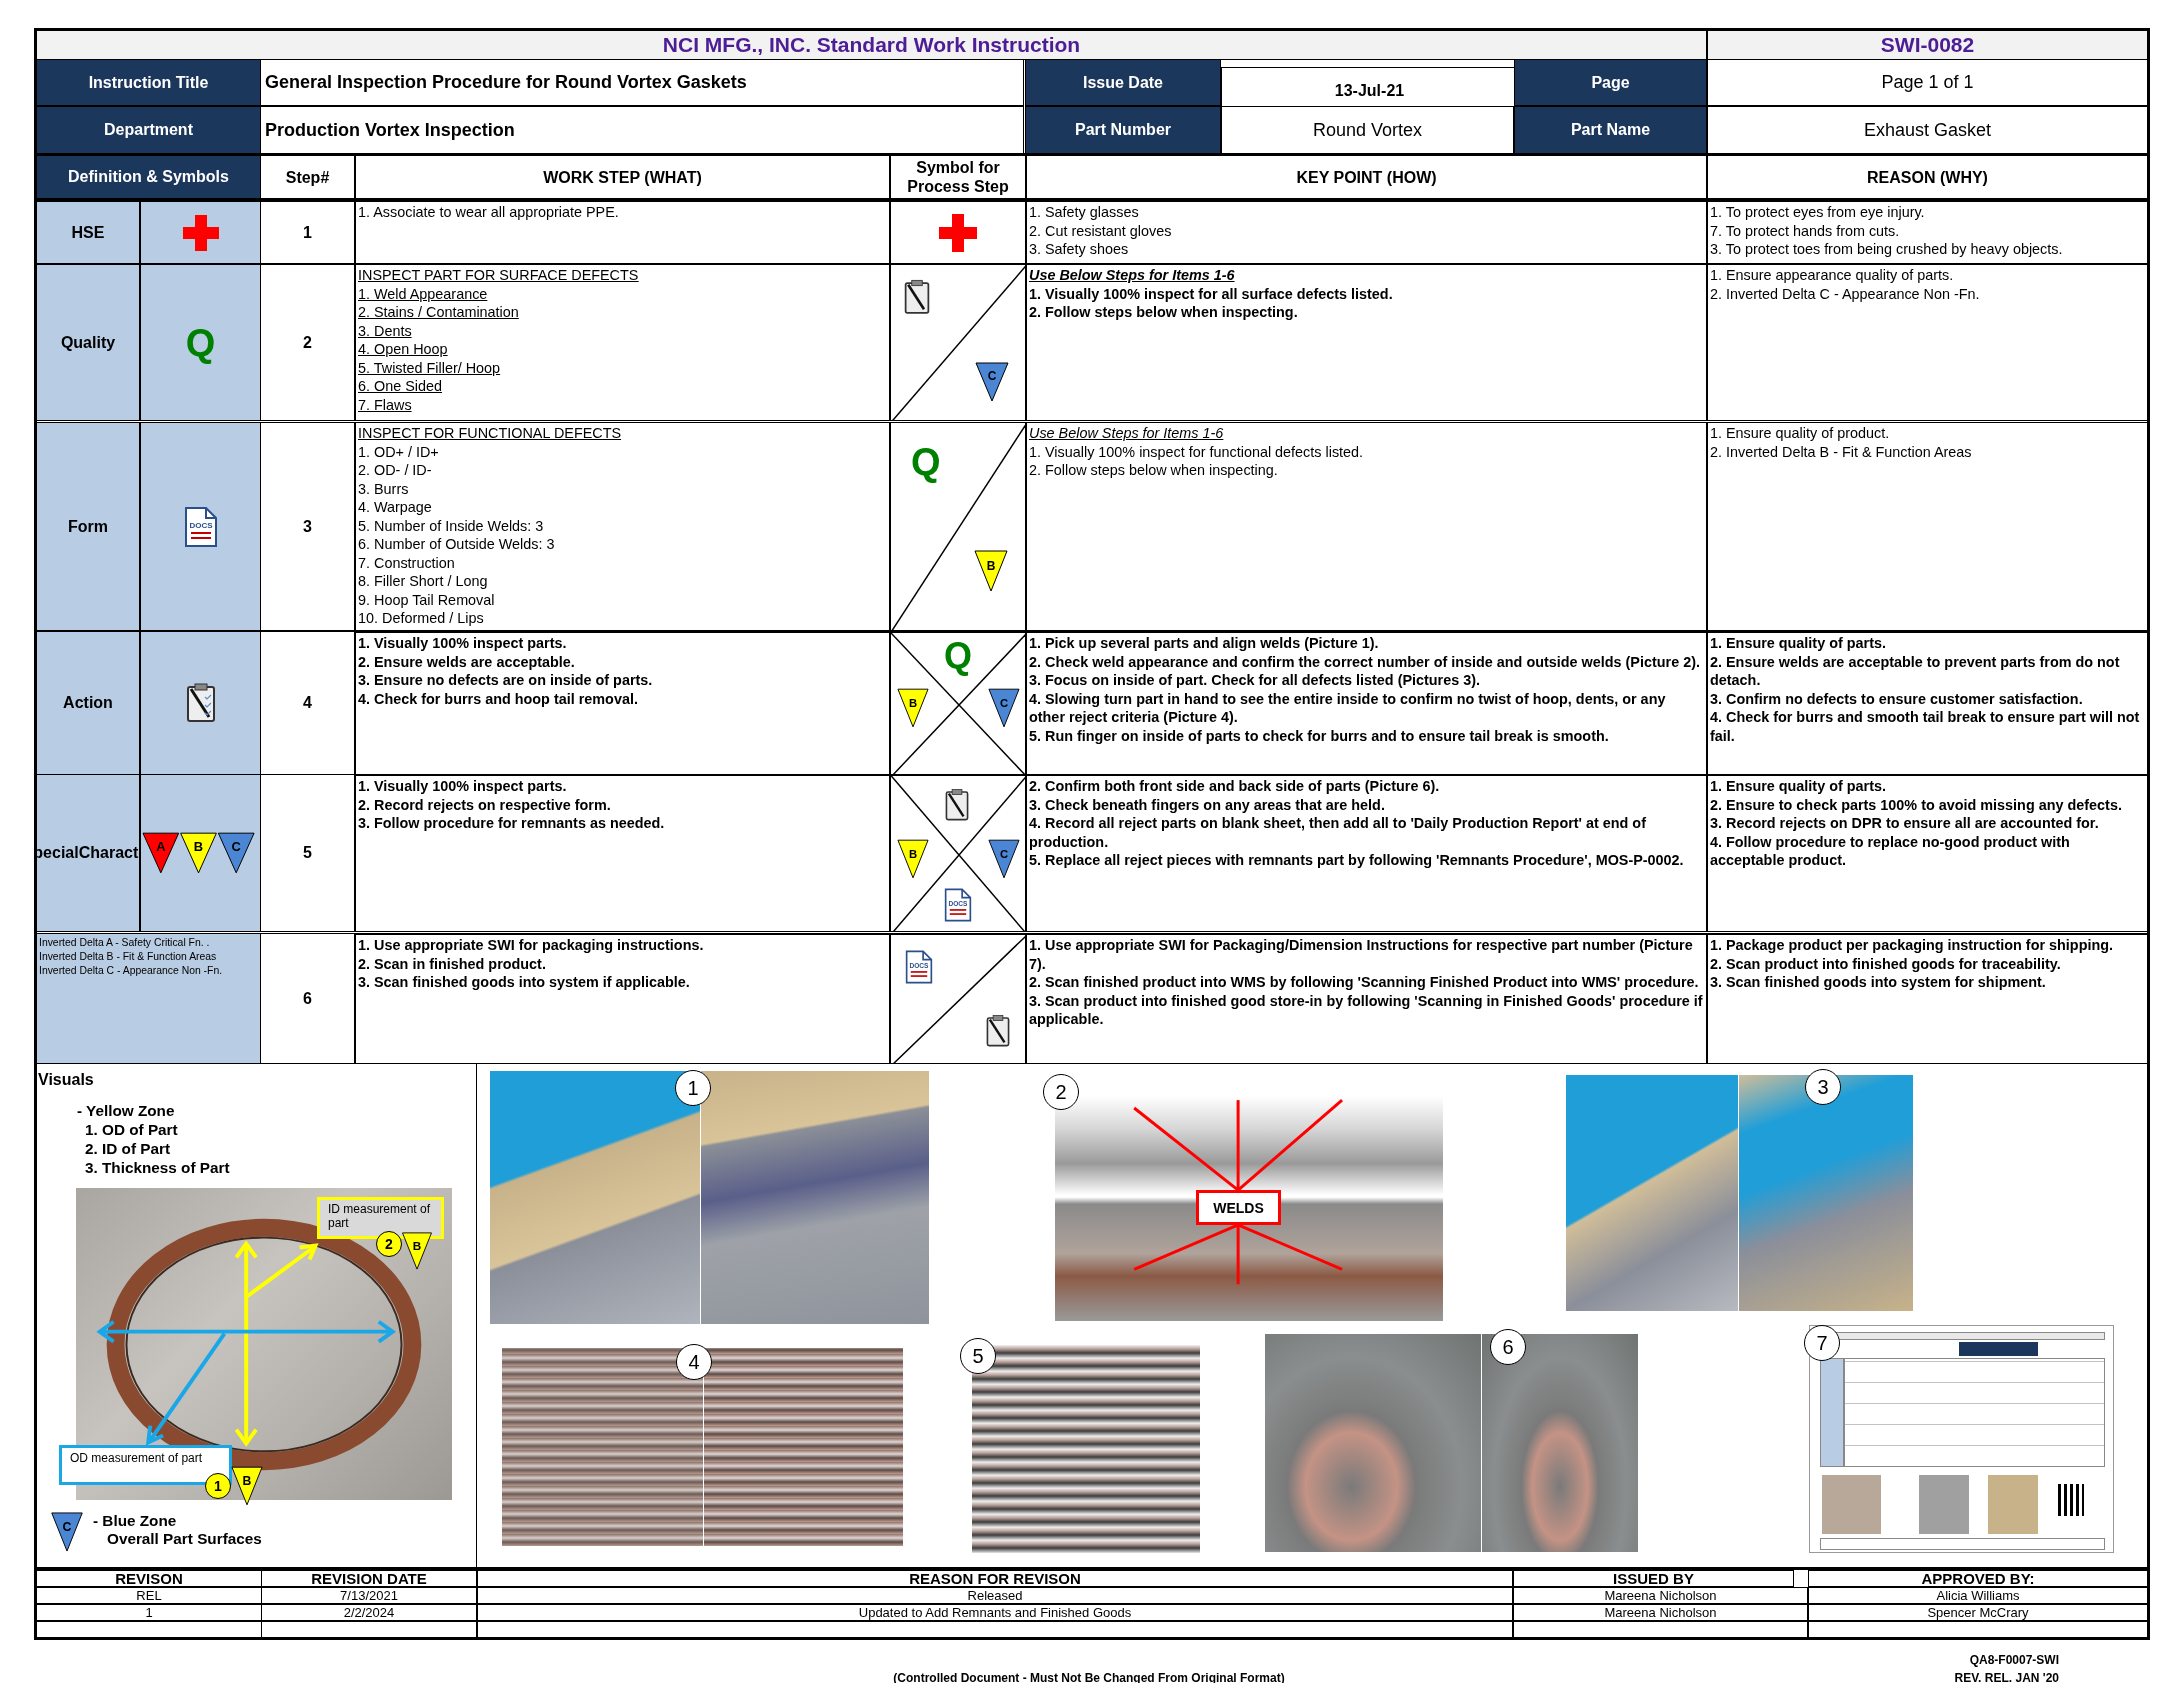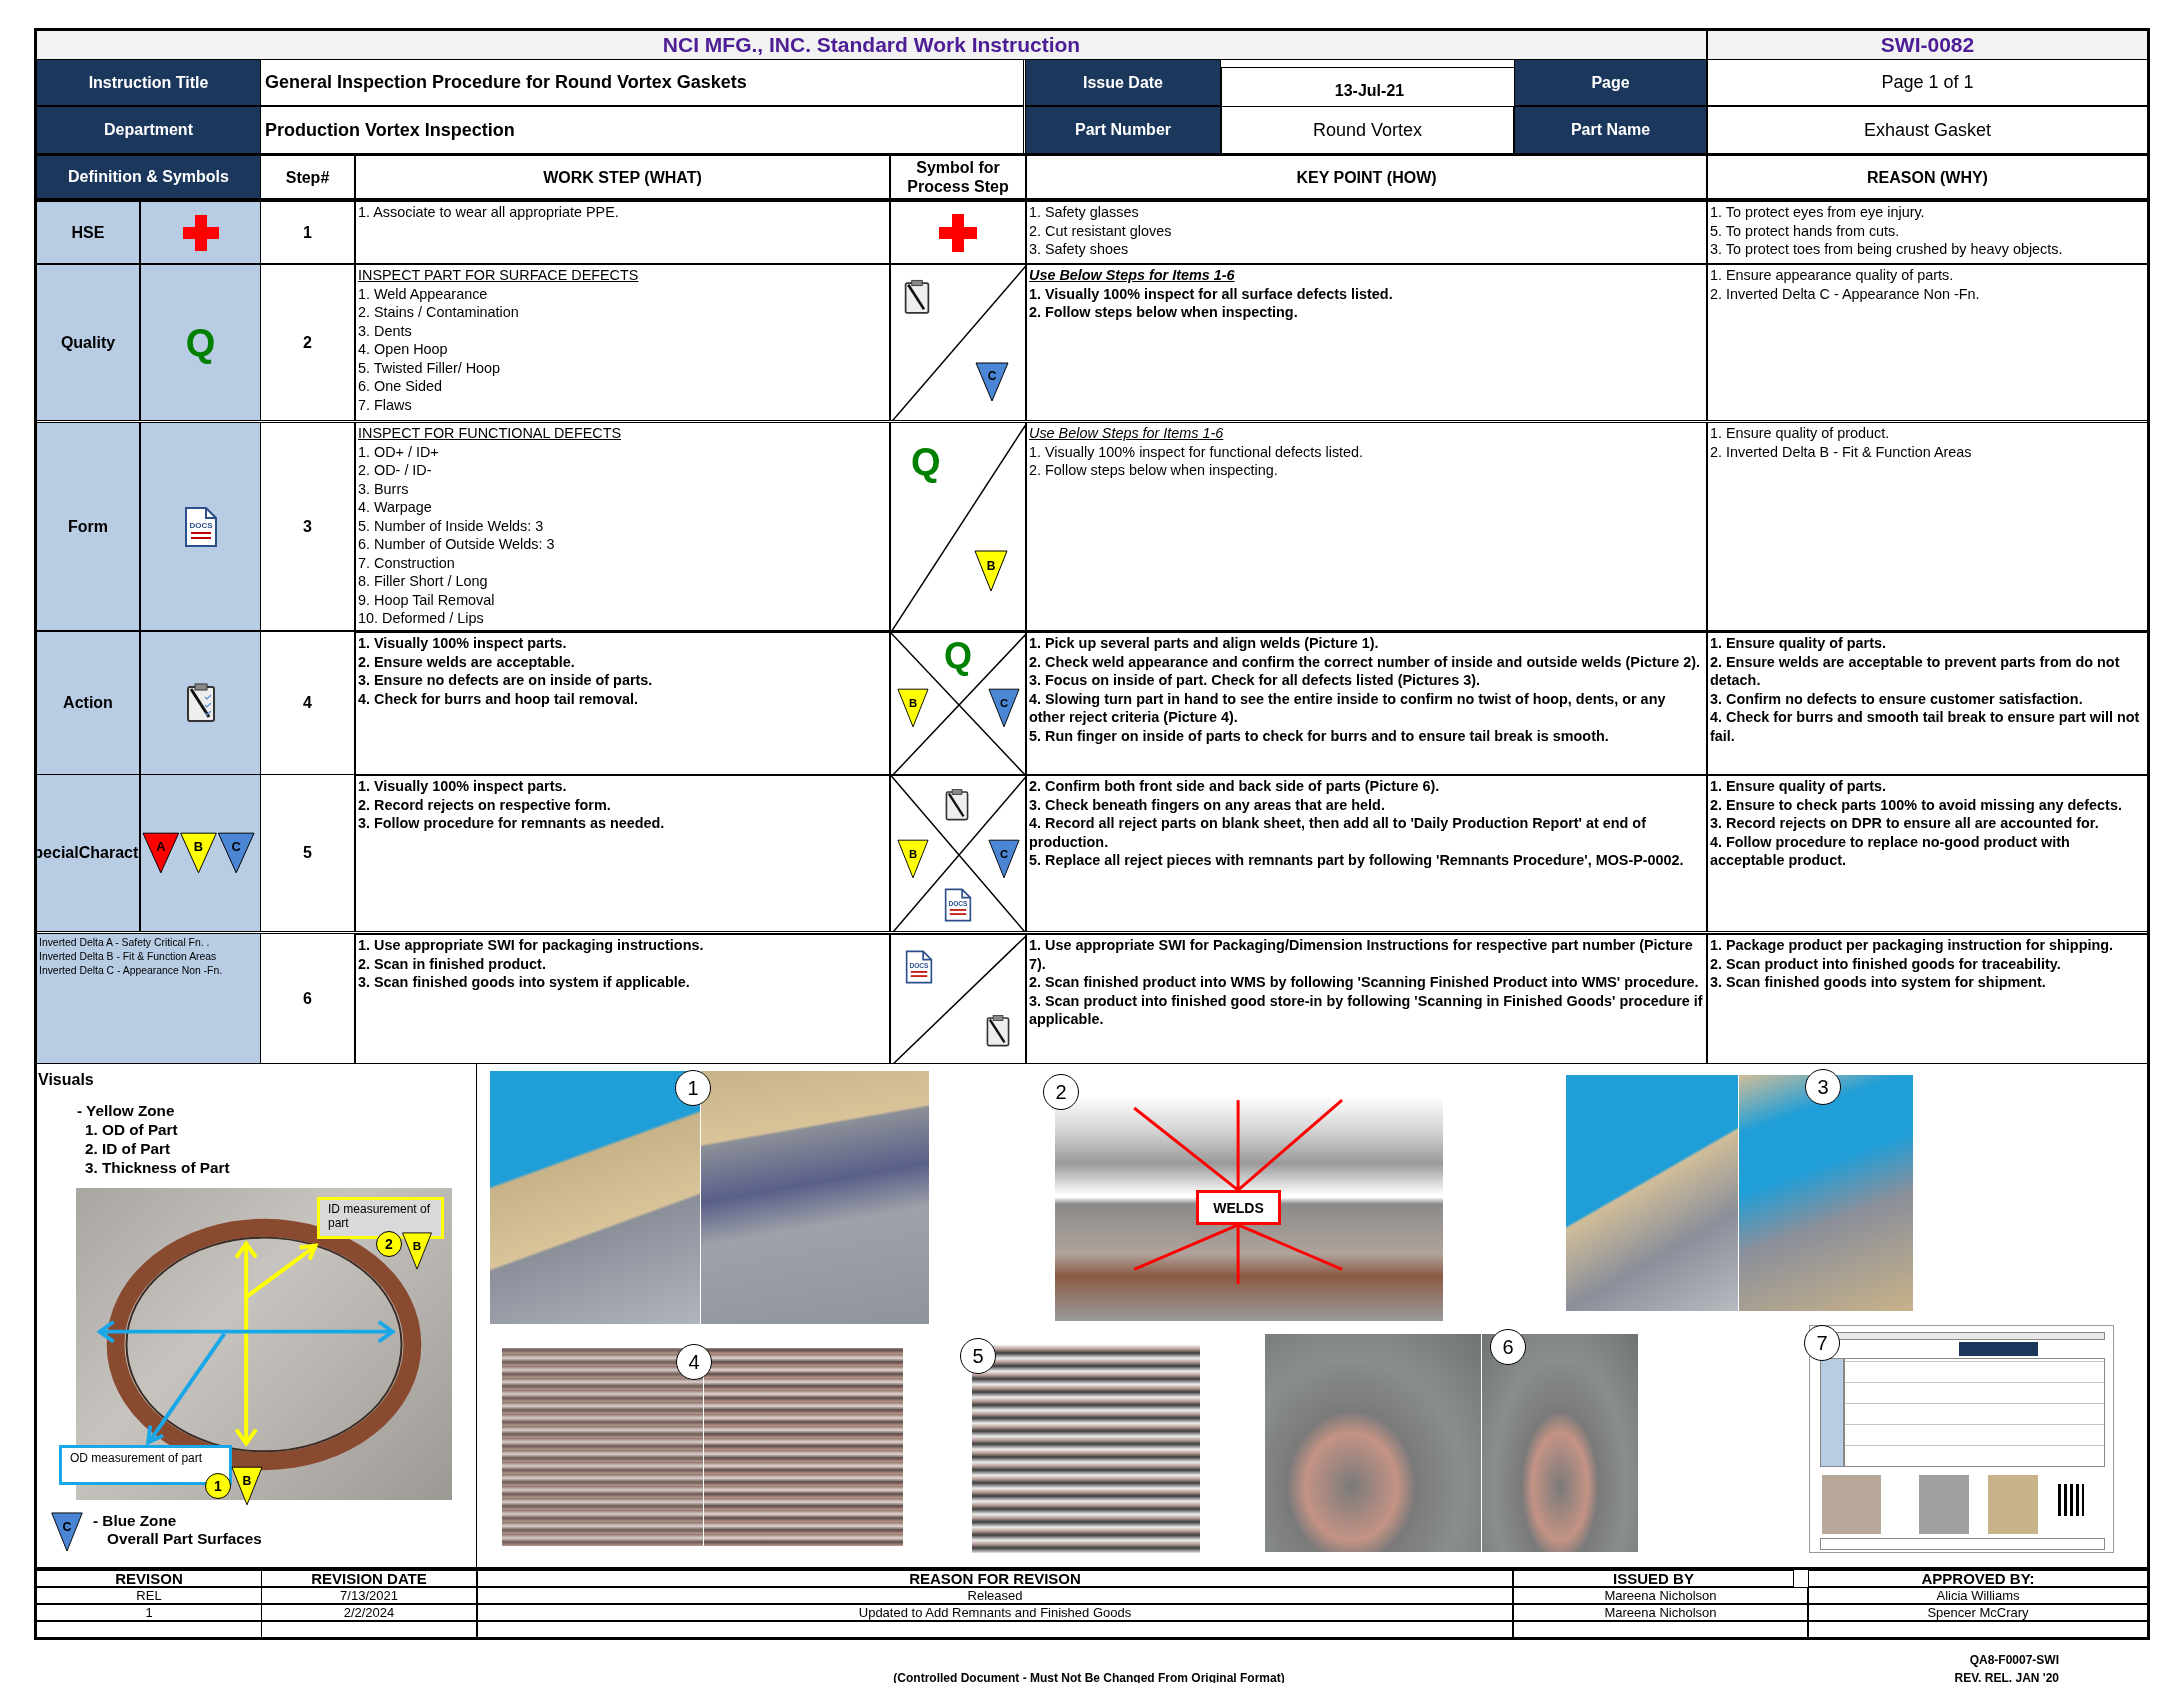--- a/index.html
+++ b/index.html
@@ -116,21 +116,21 @@
 <div class="cell stepnum" style="left:260px;top:199px;width:95px;height:65px;border-top:3px solid #000;">1</div>
 <div class="cell stepnum" style="left:260px;top:264px;width:95px;height:157px;">2</div>
 <div class="cell stepnum" style="left:260px;top:422px;width:95px;height:209px;">3</div>
 <div class="cell stepnum" style="left:260px;top:631px;width:95px;height:144px;">4</div>
 <div class="cell stepnum" style="left:260px;top:774px;width:95px;height:158px;">5</div>
 <div class="cell stepnum" style="left:260px;top:933px;width:95px;height:131px;">6</div>
 
 <div class="cell txt" style="left:355px;top:199px;width:535px;height:65px;border-top:3px solid #000;">
   <div class="line">1. Associate to wear all appropriate PPE.</div>
 </div>
-<div class="cell txt" style="left:355px;top:264px;width:535px;height:157px;">
+<div class="cell txt" style="left:355px;top:264px;width:535px;height:157px;text-decoration:underline;">
   <div class="line ul">INSPECT PART FOR SURFACE DEFECTS</div>
   <div class="line">1. Weld Appearance</div>
   <div class="line">2. Stains / Contamination</div>
   <div class="line">3. Dents</div>
   <div class="line">4. Open Hoop</div>
   <div class="line">5. Twisted Filler/ Hoop</div>
   <div class="line">6. One Sided</div>
   <div class="line">7. Flaws</div>
 </div>
 <div class="cell txt" style="left:355px;top:422px;width:535px;height:209px;">
@@ -286,21 +286,21 @@
   <div class="line">5. Replace all reject pieces with remnants part by following 'Remnants Procedure', MOS-P-0002.</div>
 </div>
 <div class="cell txt wrap bold" style="left:1026px;top:933px;width:681px;height:131px;border-top:2px solid #000;">
   <div class="line">1. Use appropriate SWI for Packaging/Dimension Instructions for respective part number (Picture 7).</div>
   <div class="line">2. Scan finished product into WMS by following 'Scanning Finished Product into WMS' procedure.</div>
   <div class="line">3. Scan product into finished good store-in by following 'Scanning in Finished Goods' procedure if applicable.</div>
 </div>
 
 <div class="cell txt" style="left:1707px;top:199px;width:441px;height:65px;border-top:3px solid #000;">
   <div class="line">1. To protect eyes from eye injury.</div>
-  <div class="line">5. To protect hands from cuts.</div>
+  <div class="line">7. To protect hands from cuts.</div>
   <div class="line">3. To protect toes from being crushed by heavy objects.</div>
 </div>
 <div class="cell txt" style="left:1707px;top:264px;width:441px;height:157px;">
   <div class="line">1. Ensure appearance quality of parts.</div>
   <div class="line">2. Inverted Delta C  - Appearance Non -Fn.</div>
 </div>
 <div class="cell txt" style="left:1707px;top:422px;width:441px;height:209px;">
   <div class="line">1. Ensure quality of product.</div>
   <div class="line">2. Inverted Delta B - Fit &amp; Function Areas</div>
 </div>

